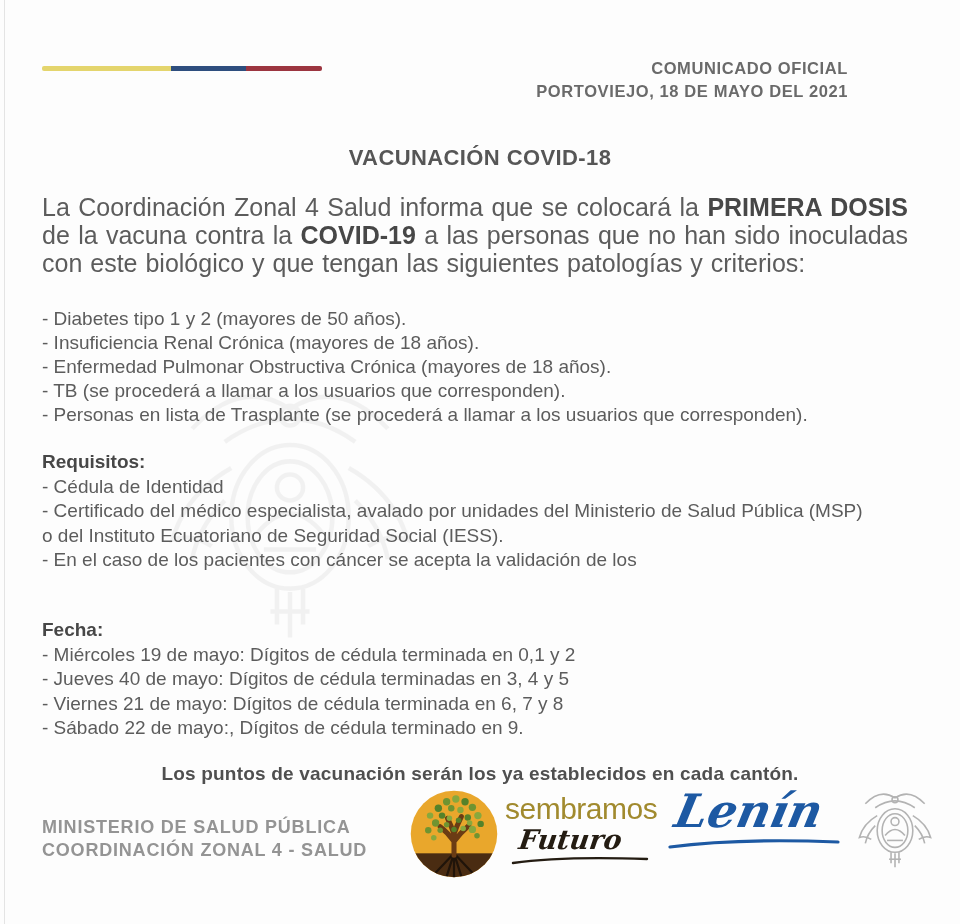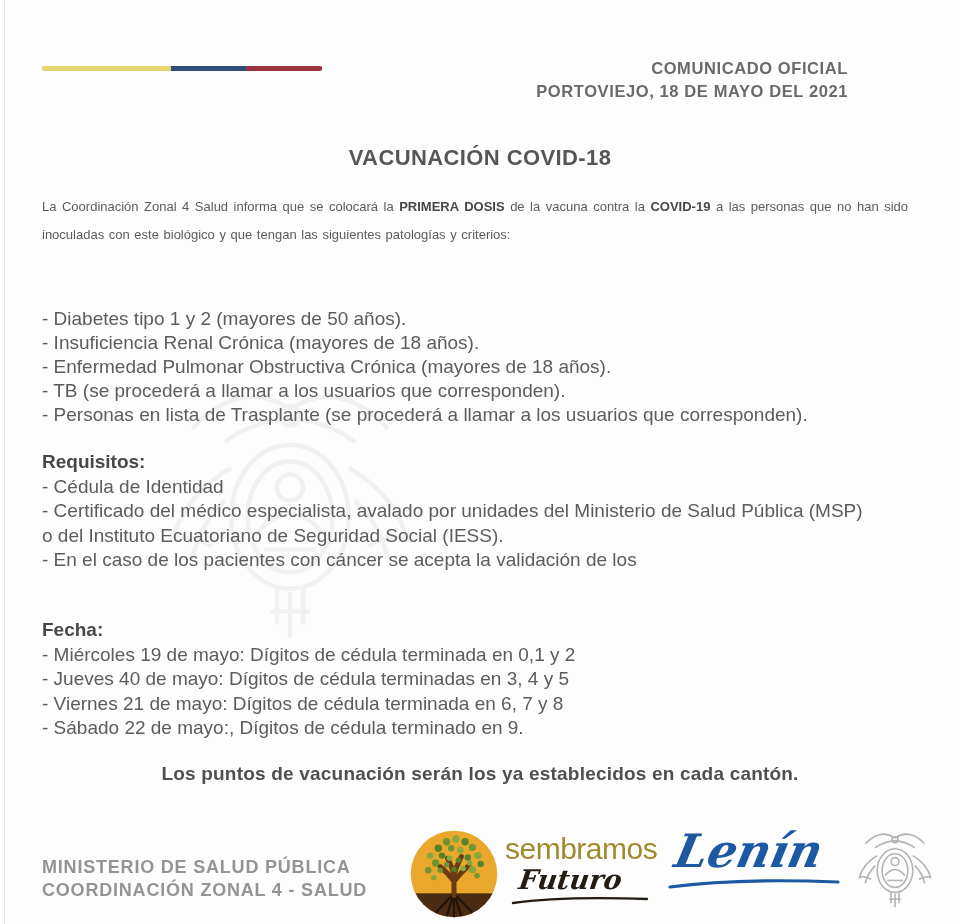--- a/index.html
+++ b/index.html
@@ -19,38 +19,38 @@
     position:absolute;right:112px;top:57px;text-align:right;
     font-size:16.5px;font-weight:600;letter-spacing:.6px;color:#6a6a6a;line-height:23px;
   }
   .title{
     position:absolute;left:0;top:145px;width:100%;margin:0;text-align:center;
     font-size:22px;font-weight:700;letter-spacing:.4px;color:#565656;
   }
   
   .intro{
     position:absolute;left:42px;top:193px;width:866px;margin:0;
-    font-size:13px;line-height:28px;text-align:justify;color:#5c5c5c;word-spacing:1px;
+    font-size:25px;line-height:28px;text-align:justify;color:#5c5c5c;word-spacing:1px;
   }
   .intro b{color:#474747;}
   .list{position:absolute;left:42px;font-size:19px;line-height:24px;color:#5c5c5c;}
   .list-pathologies{top:291px;margin-top:16px;}
   .sect{position:absolute;left:42px;font-size:19px;line-height:24.5px;color:#5c5c5c;}
   .sect-requisitos{top:450px;}
   .sect-fecha{top:618px;}
   .sect-h{font-weight:700;color:#474747;}
   .closing{
     position:absolute;left:0;top:763px;width:100%;text-align:center;
     font-size:19px;font-weight:700;color:#4f4f4f;letter-spacing:.2px;
   }
   
   .watermark{position:absolute;left:100px;top:370px;width:380px;height:310px;opacity:.07;pointer-events:none;}
   .watermark svg{width:100%;height:100%;}
   
-  .footer{position:absolute;left:0;top:822px;width:768px;height:102px;}
+  .footer{position:absolute;left:0;top:782px;width:768px;height:102px;}
   .ministry{
     position:absolute;left:42px;top:34px;
     font-size:18px;font-weight:700;letter-spacing:.8px;color:#949494;line-height:23px;
   }
   .tree-logo{position:absolute;left:408px;top:6px;width:92px;height:92px;}
   .tree-logo svg{width:100%;height:100%;}
   .sembramos-block{position:absolute;left:505px;top:12px;width:160px;}
   .semb-word{font-size:30px;color:#a18a2e;letter-spacing:-.5px;line-height:30px;}
   .futuro-word{
     font-size:27px;font-weight:700;font-style:italic;color:#241c12;

